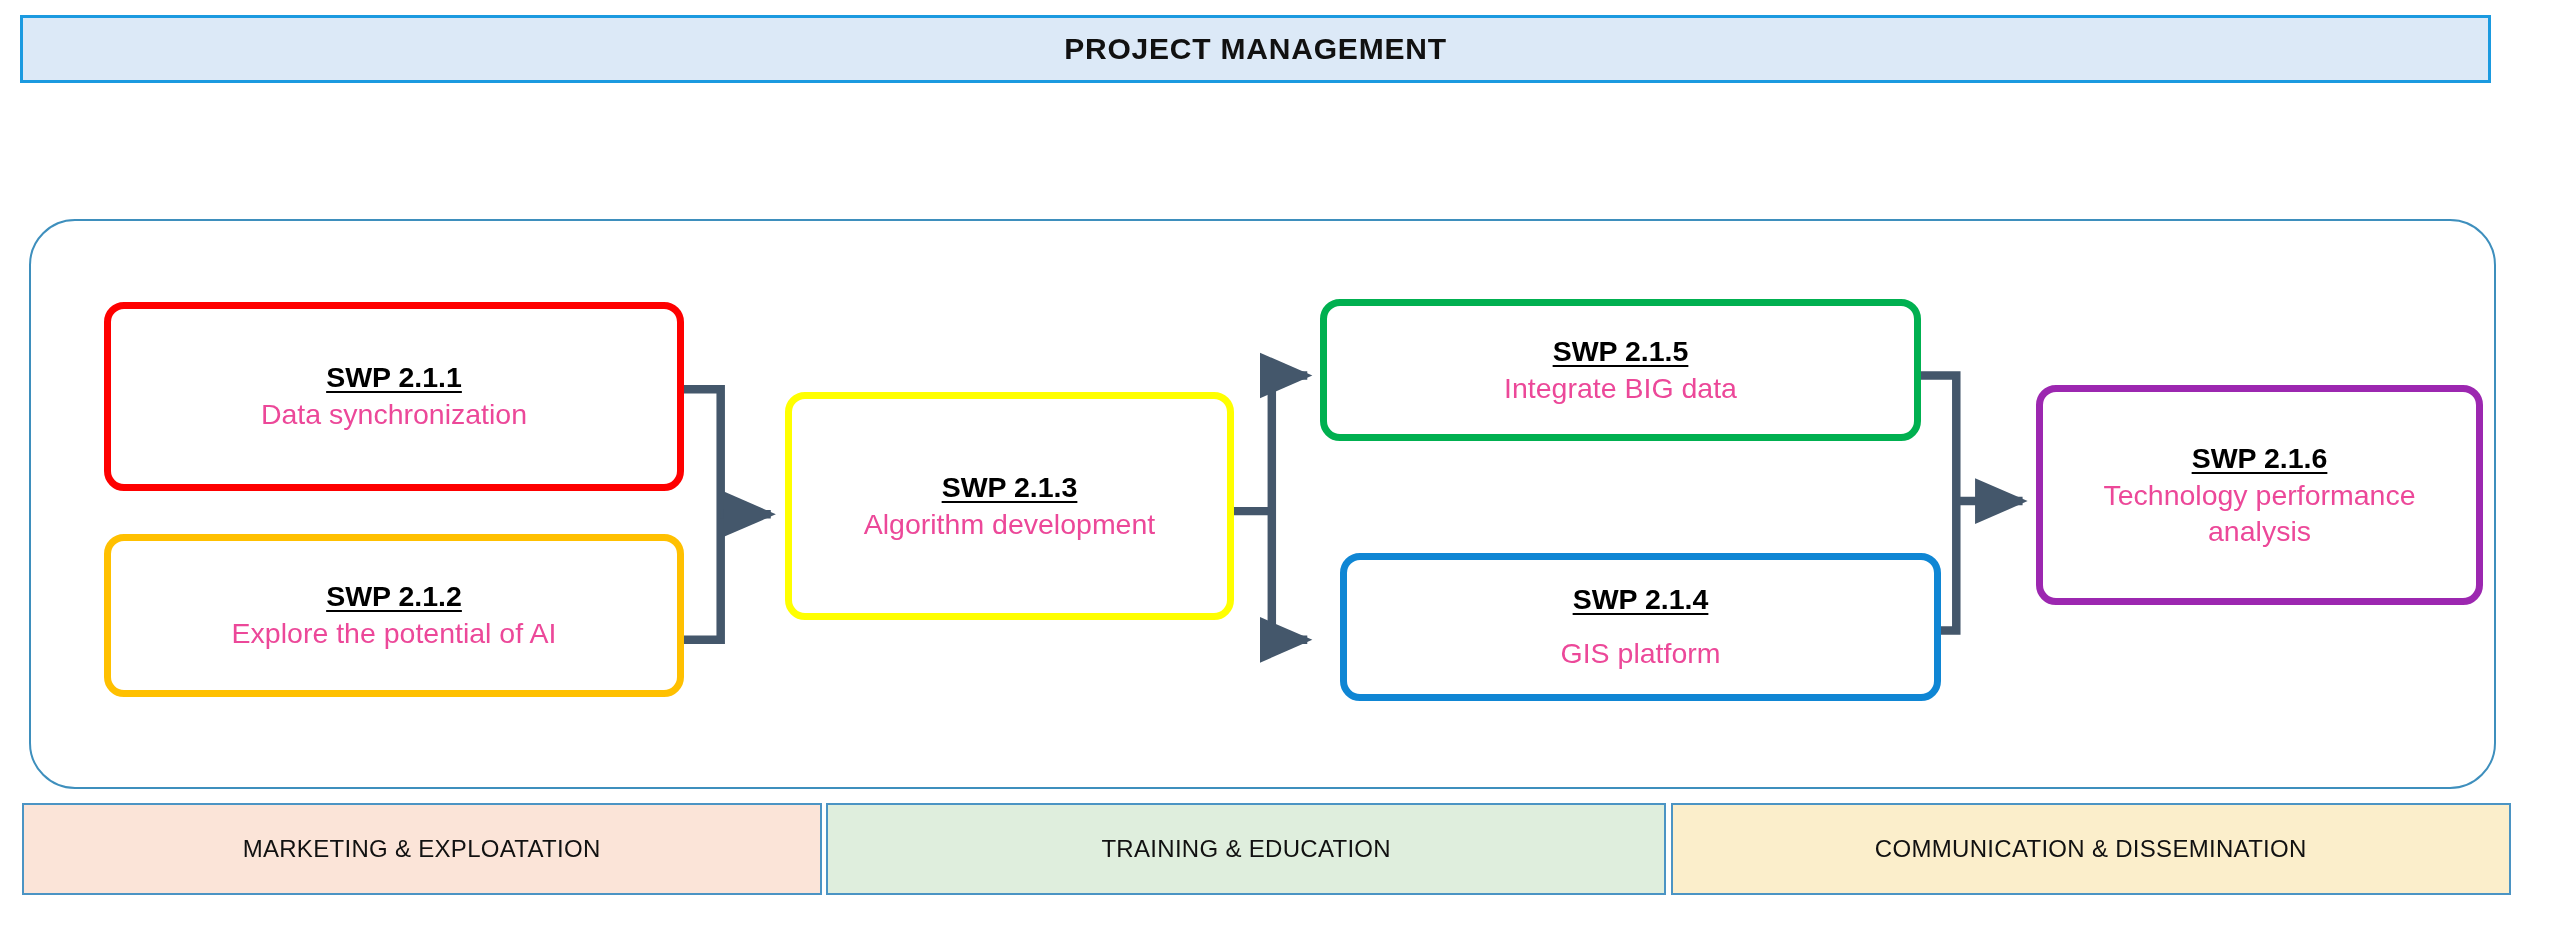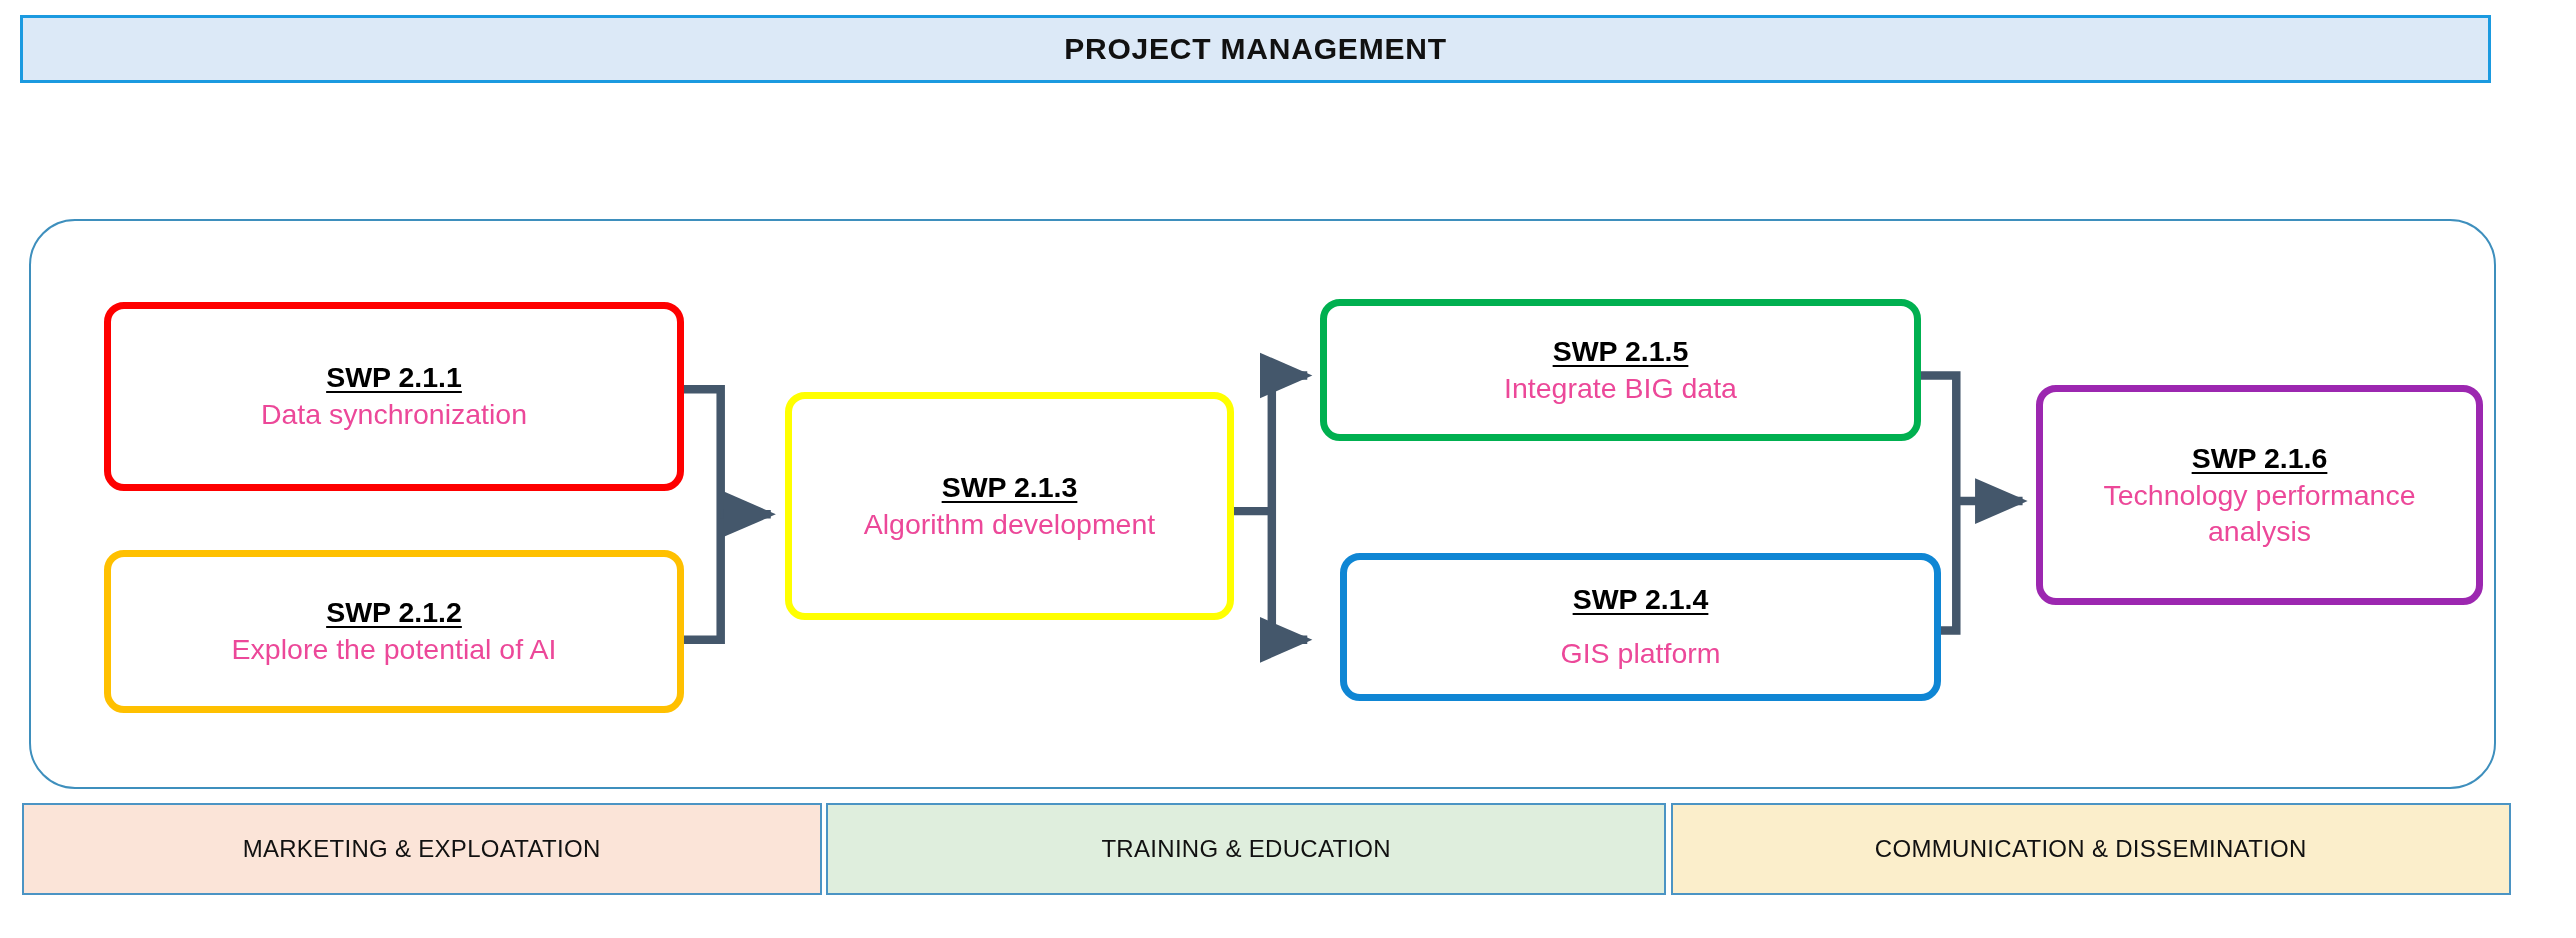--- a/index.html
+++ b/index.html
@@ -89,21 +89,21 @@
     white-space: nowrap;
   }
   .swp-desc {
     font-size: 28.5px;
     color: #ec4899;
     line-height: 1.24;
     margin-top: 2.3px;
   }
 
   #box-211 { left: 104px;  top: 302px;  width: 580px;  height: 189px; }
-  #box-212 { left: 104px;  top: 550px;  width: 580px;  height: 163px; }
+  #box-212 { left: 104px;  top: 534px;  width: 580px;  height: 163px; }
   #box-213 { left: 785px; top: 392px;  width: 449px;  height: 228px; }
   #box-215 { left: 1320px; top: 299px;  width: 601px;  height: 142px; }
   #box-214 { left: 1340px; top: 553px;  width: 601px;  height: 148px; gap: 17px; }
   #box-216 { left: 2036px; top: 385px;  width: 447px;  height: 220px; }
 
   
   .footer-row {
     position: absolute;
     left: 21.6px;
     top: 803px;

